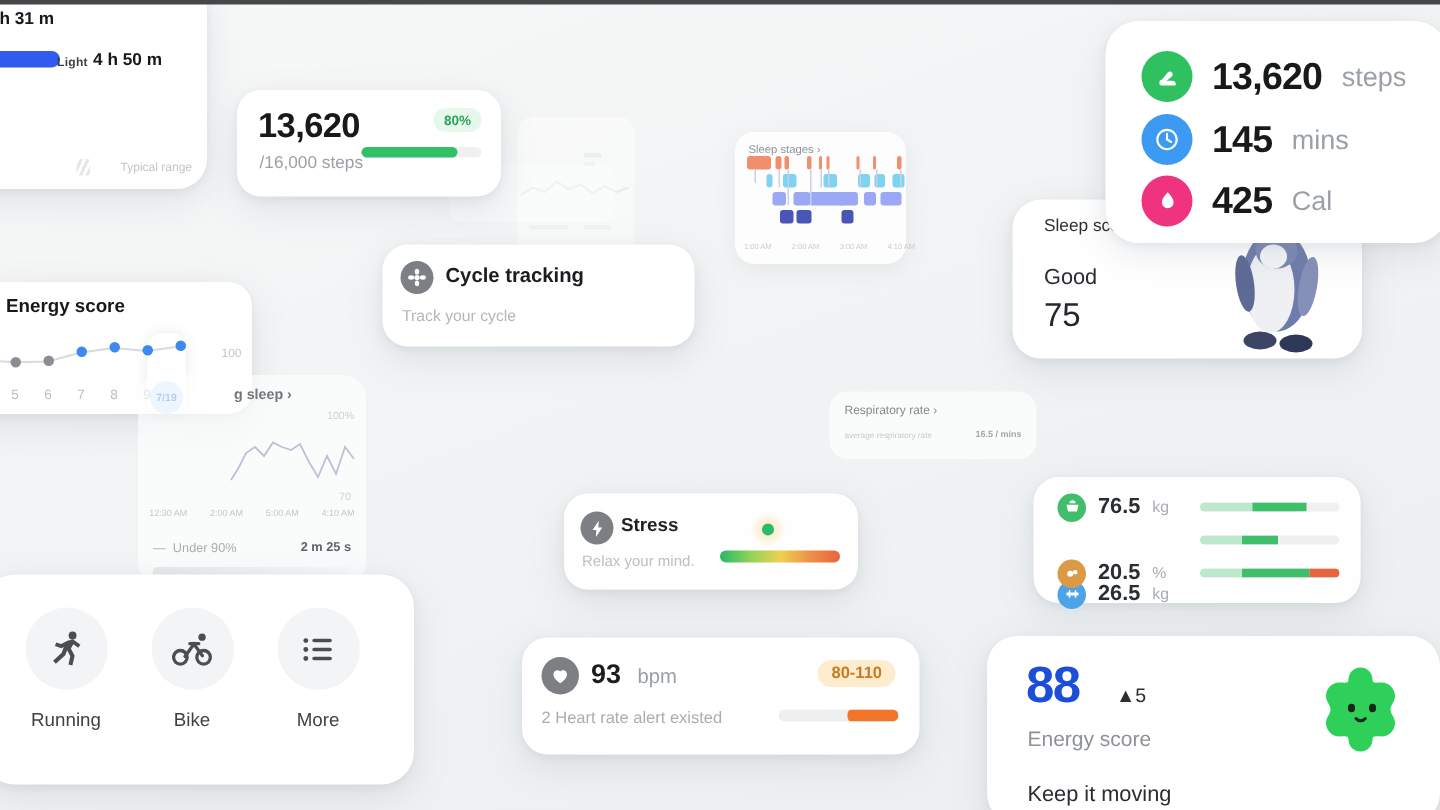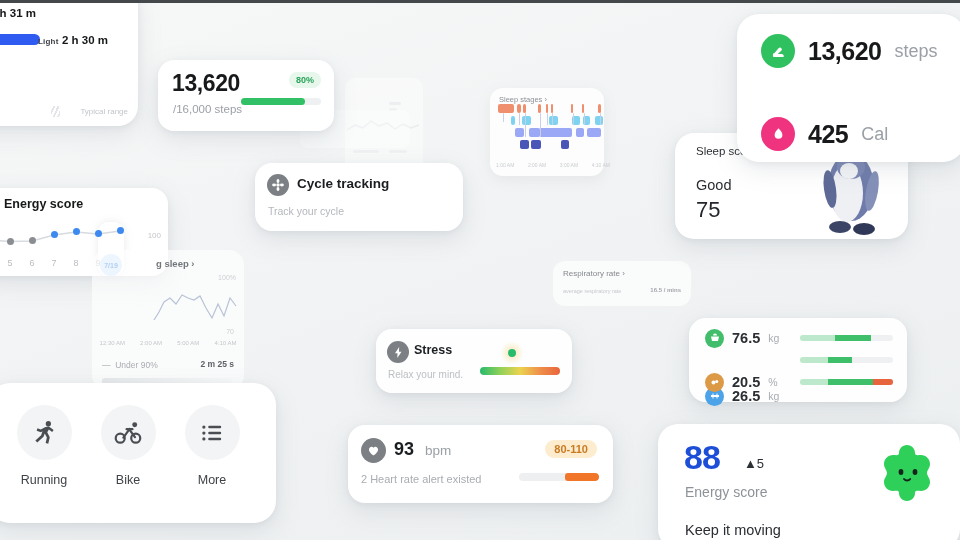--- a/index.html
+++ b/index.html
@@ -150,21 +150,21 @@
   </svg>
 </div>
 <div class="ghost" id="ghostWave2"></div>
 
 <div class="card sh" id="sleepStageCard">
 
   <div class="ss-row" style="left:48px;top:21px;">2 h 31 m</div>
 
   <div class="ss-bar" style="left:50px;top:48px;width:48px;"></div>
   <div class="ss-lbl" style="position:absolute;left:96px;top:51px;font-weight:600;color:#3c4045;">Light</div>
-  <div class="ss-row" style="left:120px;top:48px;">2 h 30 m</div>
+  <div class="ss-row" style="left:120px;top:48px;">4 h 50 m</div>
 
   <div class="ss-legend">
     <span class="sw"></span>
     <span class="tx">Typical range</span>
   </div>
 </div>
 
 <div class="card sh" id="stepsCard">
   <div class="big">13,620</div>
   <div class="sub">/16,000 steps</div>
@@ -305,20 +305,31 @@
   <div style="position:absolute;left:24px;top:20px;display:flex;align-items:center;gap:13px;">
     <span style="width:34px;height:34px;border-radius:50%;background:#2fc05f;display:flex;align-items:center;justify-content:center;">
       <svg width="19" height="19" viewBox="0 0 24 24" fill="#fff">
         <path d="M5 16c0-1 .6-2 2-2l5-6c1-1.2 2.6-1.2 3.6 0 .9 1.1.7 2.6-.4 3.5L11 15h5c1.6 0 2.8 1.3 2.8 2.9 0 .6-.5 1.1-1.1 1.1H6.5C5.6 19 5 18.2 5 17.3V16z"></path>
       </svg>
     </span>
     <span style="font-size:25px;font-weight:700;color:#17191b;letter-spacing:-.5px;">13,620</span>
     <span style="font-size:18px;color:#9aa0a6;">steps</span>
   </div>
 
+  <div style="position:absolute;left:24px;top:62px;display:flex;align-items:center;gap:13px;">
+    <span style="width:34px;height:34px;border-radius:50%;background:#3c9af2;display:flex;align-items:center;justify-content:center;">
+      <svg width="20" height="20" viewBox="0 0 24 24">
+        <circle cx="12" cy="12" r="8.6" fill="#fff"></circle>
+        <circle cx="12" cy="12" r="6.9" fill="#3c9af2"></circle>
+        <path d="M12 7.4V12l3.4 2" stroke="#fff" stroke-width="1.7" fill="none" stroke-linecap="round"></path>
+      </svg>
+    </span>
+    <span style="font-size:25px;font-weight:700;color:#17191b;letter-spacing:-.5px;">145</span>
+    <span style="font-size:18px;color:#9aa0a6;">mins</span>
+  </div>
 
   <div style="position:absolute;left:24px;top:103px;display:flex;align-items:center;gap:13px;">
     <span style="width:34px;height:34px;border-radius:50%;background:#f0337f;display:flex;align-items:center;justify-content:center;">
       <svg width="17" height="17" viewBox="0 0 24 24" fill="#fff">
         <path d="M12 3c3 3.4 5.5 6 5.5 9.4A5.5 5.5 0 0 1 12 18a5.5 5.5 0 0 1-5.5-5.6C6.5 9 9 6.4 12 3z"></path>
       </svg>
     </span>
     <span style="font-size:25px;font-weight:700;color:#17191b;letter-spacing:-.5px;">425</span>
     <span style="font-size:18px;color:#9aa0a6;">Cal</span>
   </div>

